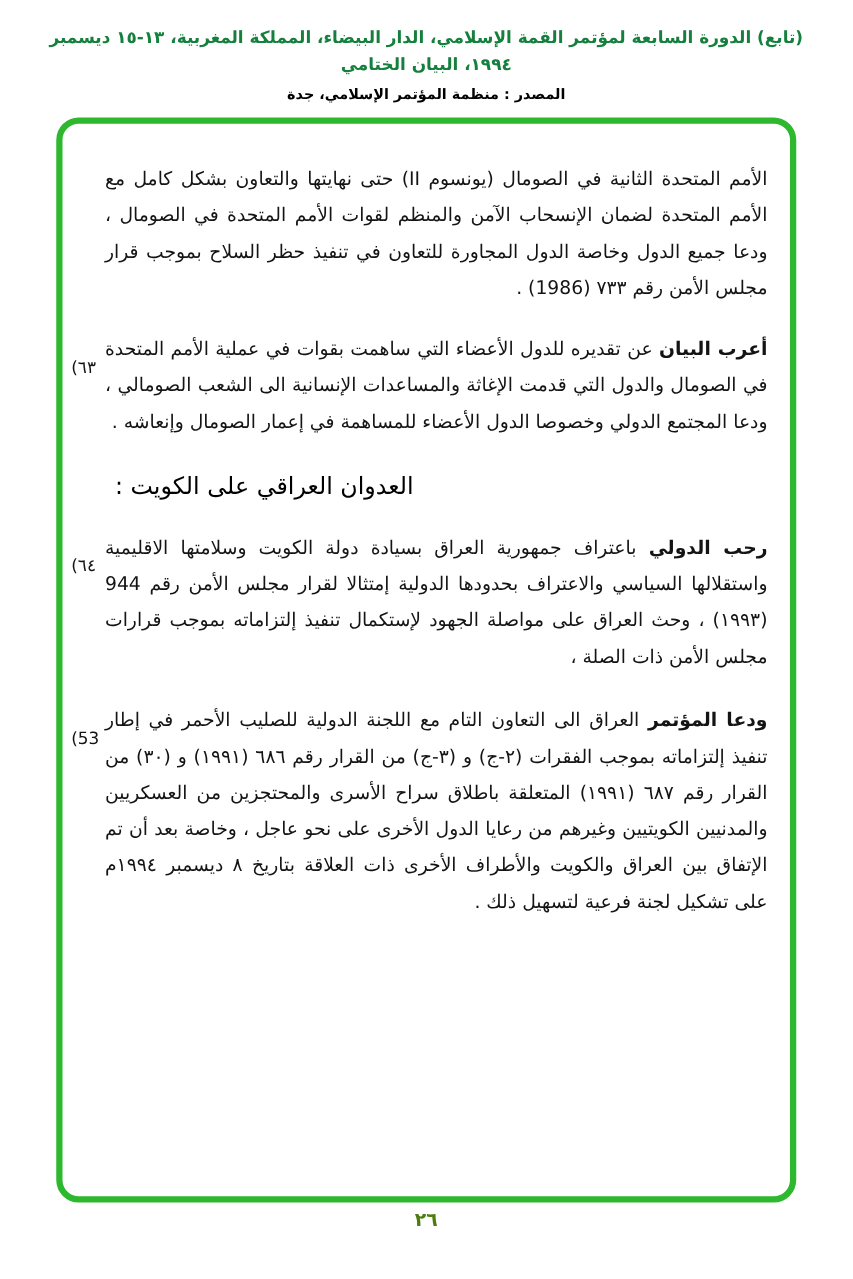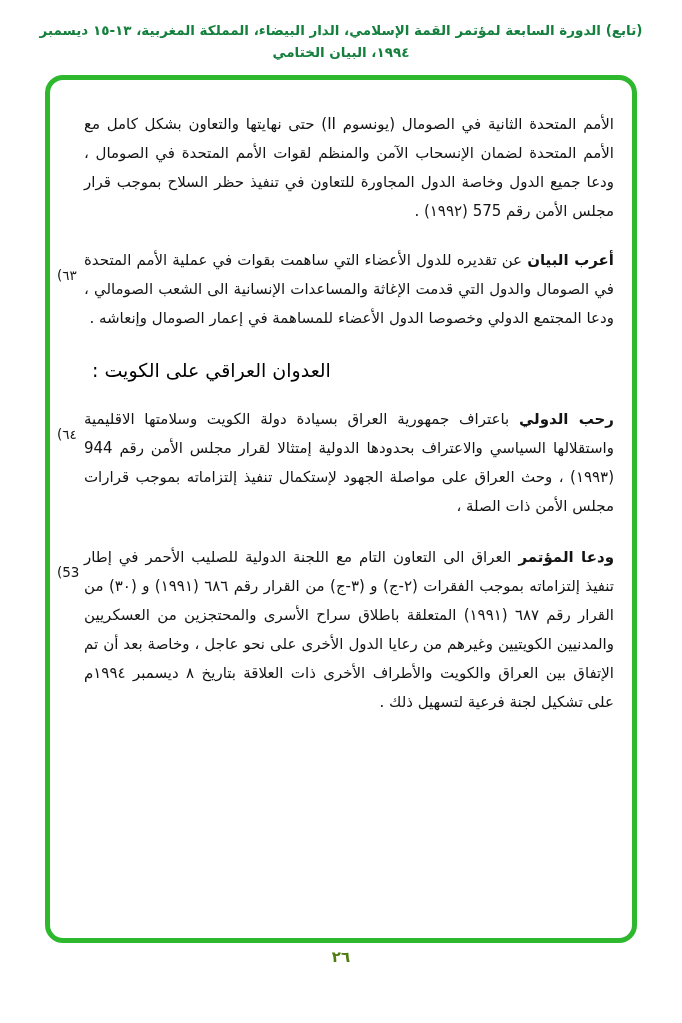--- a/index.html
+++ b/index.html
@@ -91,25 +91,26 @@
     color: #4d7c0f;
   }
 </style>
 </head>
 <body>
 
 <div class="page">
 
   <header class="doc-header">
     <div class="title-line">(تابع) الدورة السابعة لمؤتمر القمة الإسلامي، الدار البيضاء، المملكة المغربية، ١٣-١٥ ديسمبر ١٩٩٤، البيان الختامي</div>
+    <div class="source-line">المصدر : منظمة المؤتمر الإسلامي، جدة</div>
   </header>
 
   <main class="green-box">
 
-    <p class="para intro">الأمم المتحدة الثانية في الصومال (يونسوم II) حتى نهايتها والتعاون بشكل كامل مع الأمم المتحدة لضمان الإنسحاب الآمن والمنظم لقوات الأمم المتحدة في الصومال ، ودعا جميع الدول وخاصة الدول المجاورة للتعاون في تنفيذ حظر السلاح بموجب قرار مجلس الأمن رقم 575 (١٩٩٢) .</p>
+    <p class="para intro">الأمم المتحدة الثانية في الصومال (يونسوم II) حتى نهايتها والتعاون بشكل كامل مع الأمم المتحدة لضمان الإنسحاب الآمن والمنظم لقوات الأمم المتحدة في الصومال ، ودعا جميع الدول وخاصة الدول المجاورة للتعاون في تنفيذ حظر السلاح بموجب قرار مجلس الأمن رقم ٧٣٣ (1986) .</p>
 
     <div class="item">
       <span class="num">(٦٣</span>
       <p class="para"><span class="lead">أعرب البيان</span> <span>عن تقديره للدول الأعضاء التي ساهمت بقوات في عملية الأمم المتحدة في الصومال والدول التي قدمت الإغاثة والمساعدات الإنسانية الى الشعب الصومالي ، ودعا المجتمع الدولي وخصوصا الدول الأعضاء للمساهمة في إعمار الصومال وإنعاشه .</span></p>
     </div>
 
     <h2 class="section-heading">العدوان العراقي على الكويت :</h2>
 
     <div class="item">
       <span class="num">(٦٤</span>

